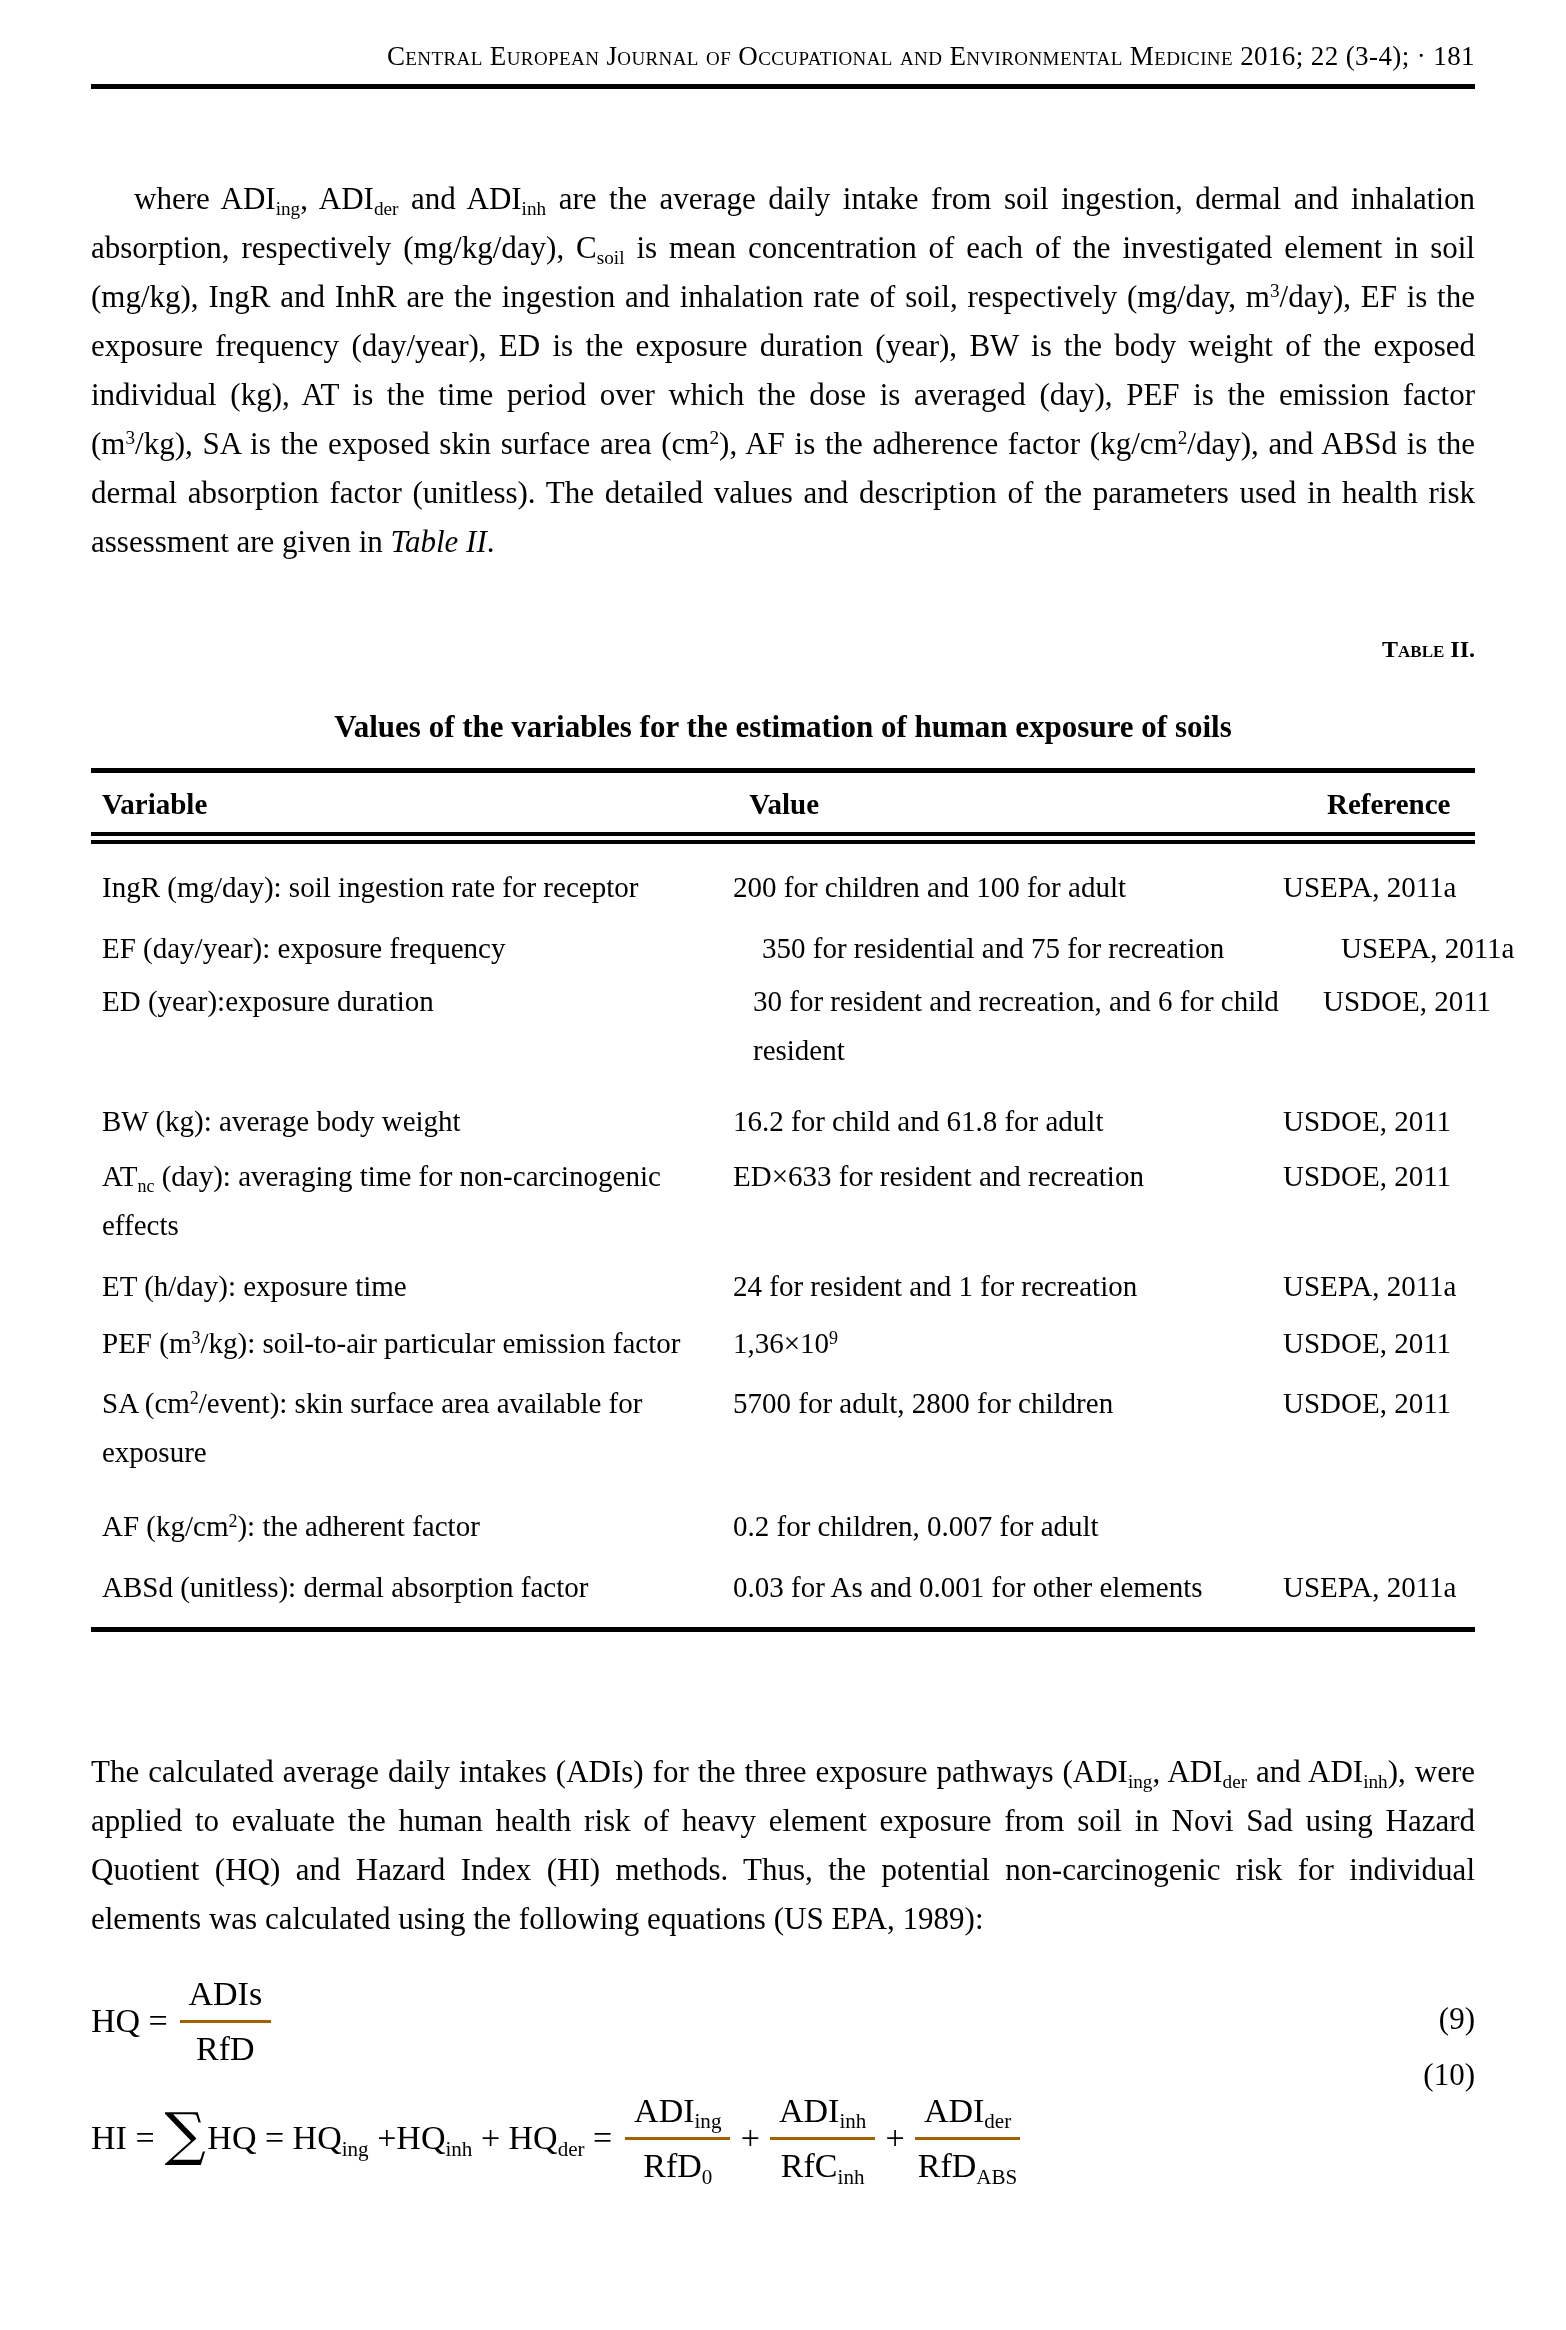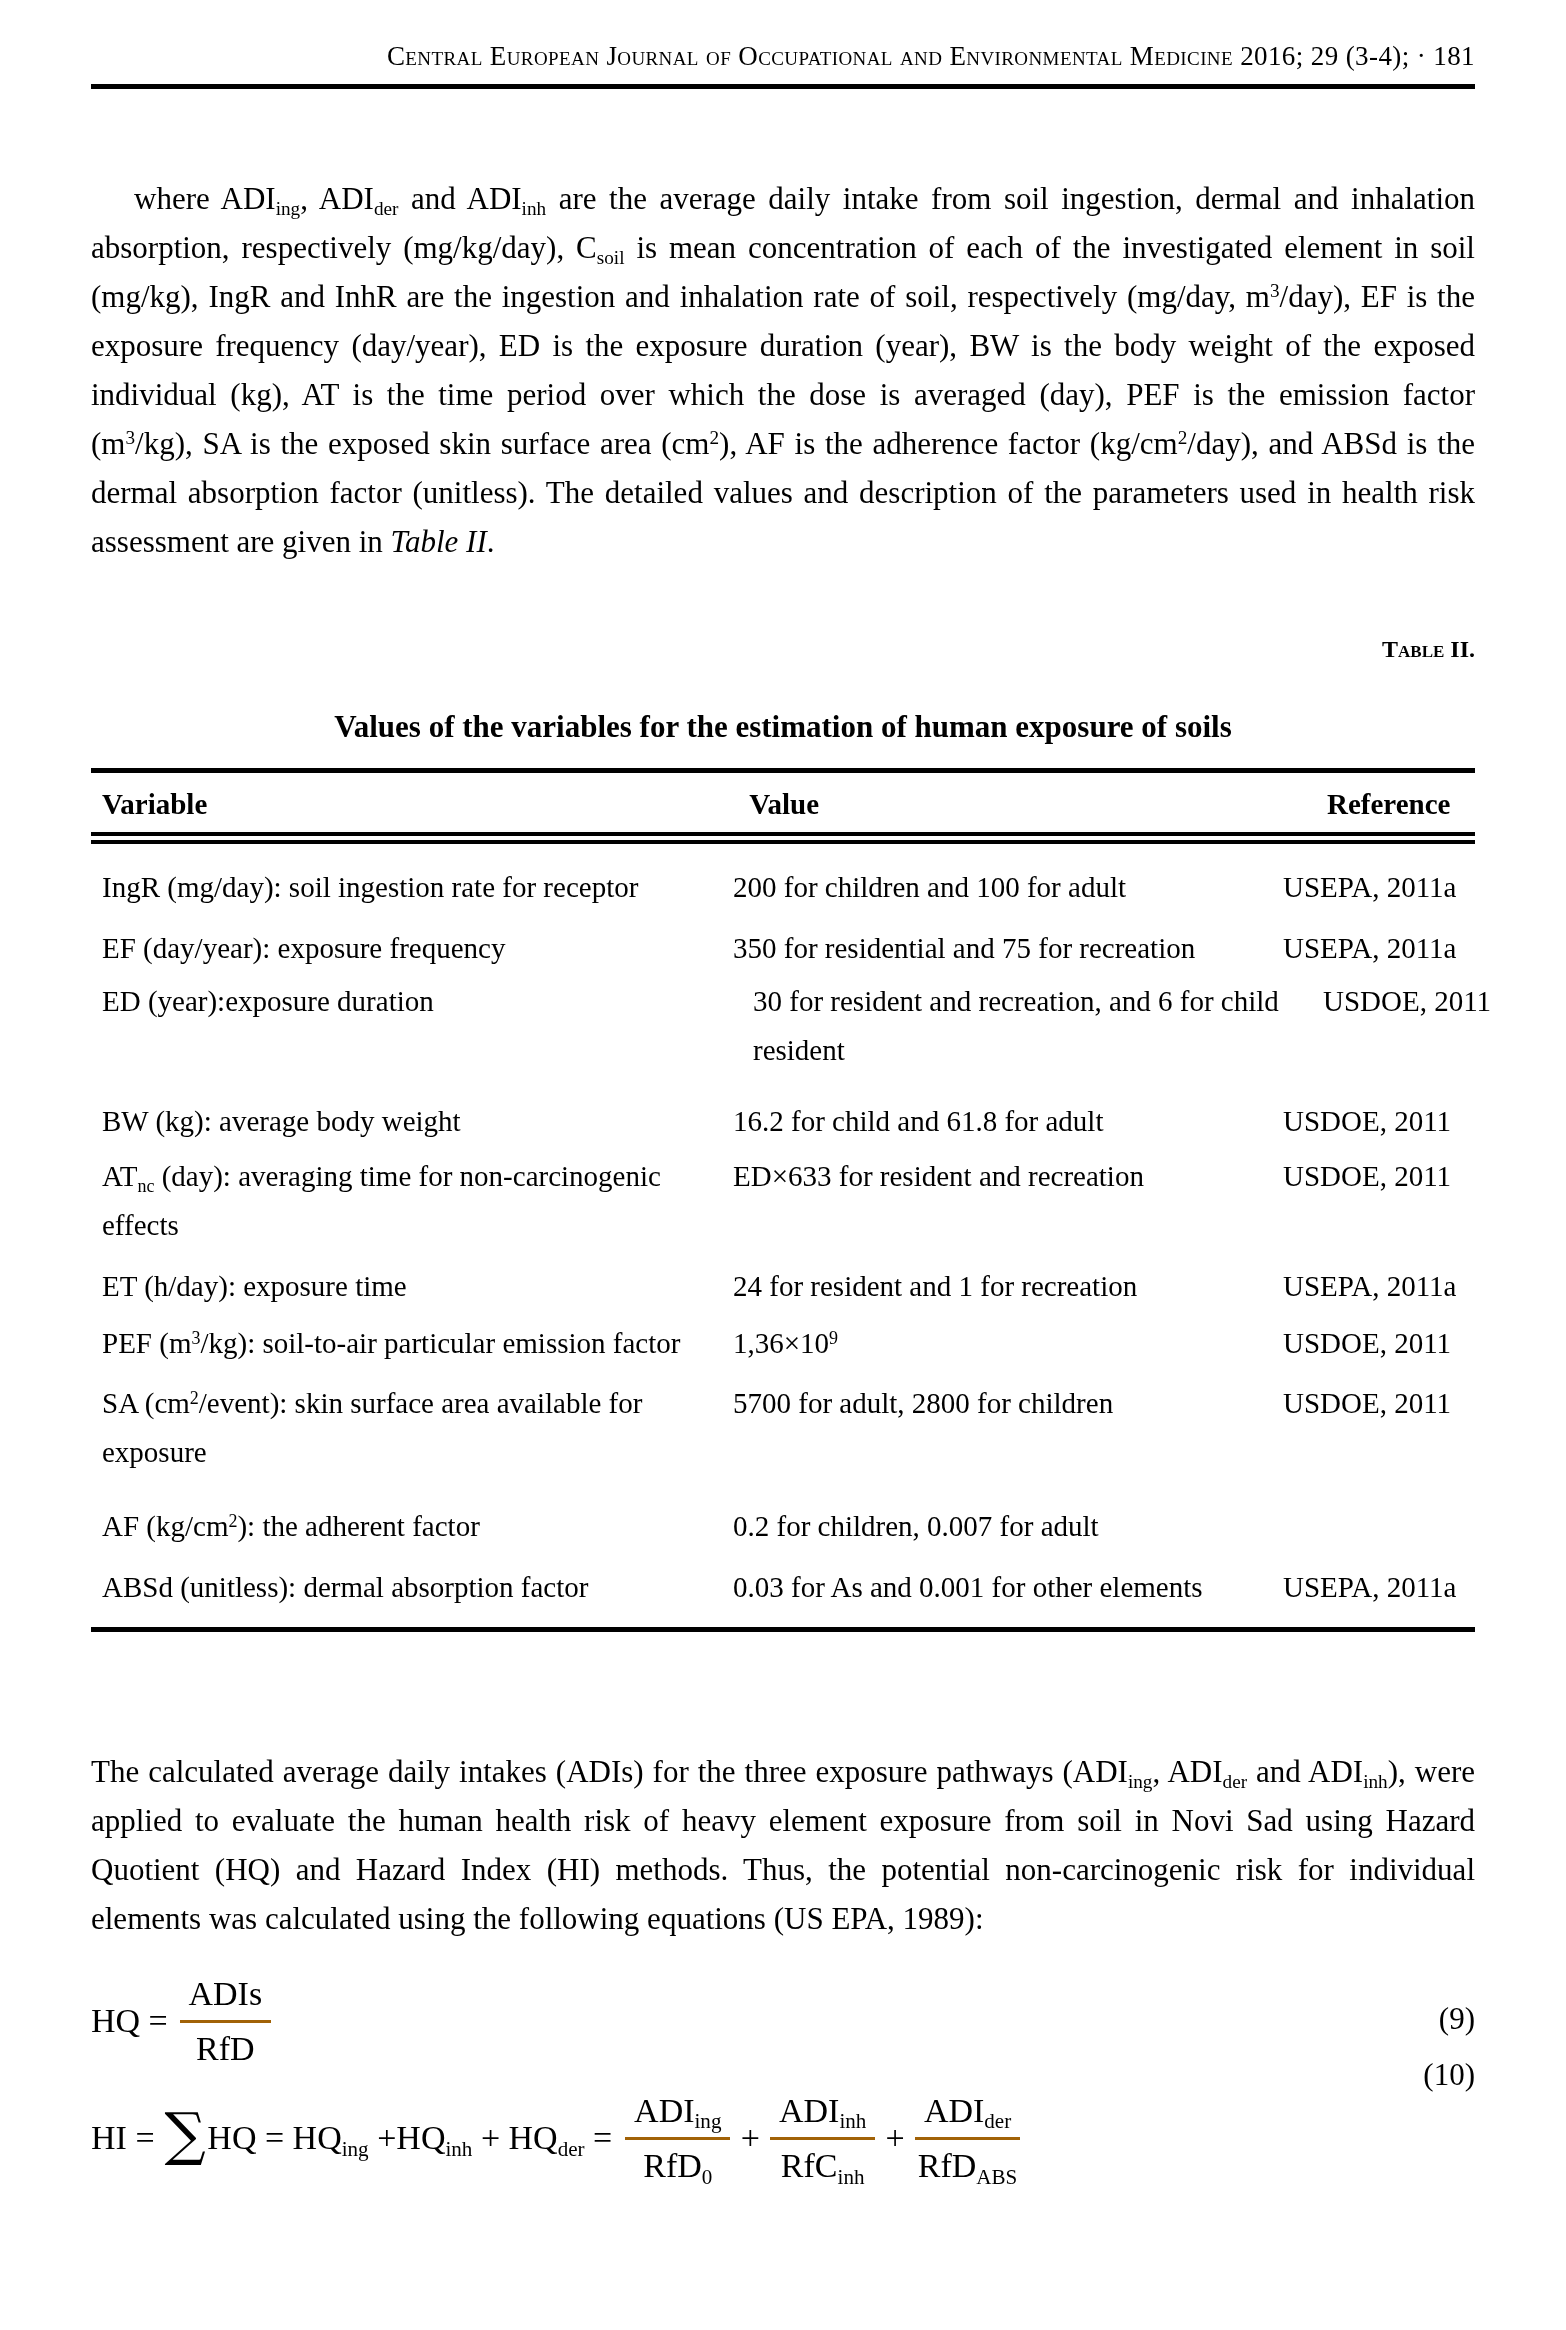--- a/index.html
+++ b/index.html
@@ -41,21 +41,21 @@
   }
   .th1{padding-left:11px;}
   .th2{padding-left:16.2px;}
   .th3{padding-left:44px;}
   .double-rule{height:4.4px;border-top:4.4px solid #000;border-bottom:4.4px solid #000;background:#fff;}
   .tbody{padding:19px 0 14.8px;}
   .trow{
     display:grid;grid-template-columns:642px 550px 192px;
     line-height:49px;margin-bottom:11.8px;
   }
-  .trow:nth-child(2){margin-bottom:4.4px;}
+  .trow:nth-child(2){margin-bottom:4.4px;gap:29px;}
   .trow:nth-child(3){margin-bottom:22px;gap:20px;}
   .trow:nth-child(4){margin-bottom:5.9px;}
   .trow:nth-child(6){margin-bottom:7.4px;}
   .trow:nth-child(8){margin-bottom:25px;}
   .trow:last-child{margin-bottom:0;}
   .c1{padding-left:11px;padding-right:22px;}
   .c2{padding-right:14.8px;}
 
   .sub{font-size:0.62em;position:relative;top:0.33em;line-height:0;}
   .sup{font-size:0.62em;position:relative;top:-0.5em;line-height:0;}
@@ -79,21 +79,21 @@
   .sigma{
     font-size:1.7em;line-height:0;position:relative;top:0.1em;margin:0 1.5px;
     font-family:"DejaVu Serif","DejaVu Sans",serif;
   }
 </style>
 </head>
 <body>
 
 <div class="page">
 
-  <div class="running-header">Central European Journal of Occupational and Environmental Medicine 2016; 29 (3-4); · 181</div>
+  <div class="running-header">Central European Journal of Occupational and Environmental Medicine 2016; 22 (3-4); · 181</div>
   <div class="header-rule"></div>
 
   <p class="para indent" id="para-intro"><span>where ADI</span><span class="sub">ing</span><span>, ADI</span><span class="sub">der</span><span> and ADI</span><span class="sub">inh</span><span> are the average daily intake from soil ingestion, dermal and inhalation absorption, respectively (mg/kg/day), C</span><span class="sub">soil</span><span> is mean concentration of each of the investigated element in soil (mg/kg), IngR and InhR are the ingestion and inhalation rate of soil, respectively (mg/day, m</span><span class="sup">3</span><span>/day), EF is the exposure frequency (day/year), ED is the exposure duration (year), BW is the body weight of the exposed individual (kg), AT is the time period over which the dose is averaged (day), PEF is the emission factor (m</span><span class="sup">3</span><span>/kg), SA is the exposed skin surface area (cm</span><span class="sup">2</span><span>), AF is the adherence factor (kg/cm</span><span class="sup">2</span><span>/day), and ABSd is the dermal absorption factor (unitless). The detailed values and description of the parameters used in health risk assessment are given in </span><span class="it">Table II</span><span>.</span></p>
 
   <div class="table-label">Table II.</div>
   <div class="table-title">Values of the variables for the estimation of human exposure of soils</div>
 
   <div class="datatable">
     <div class="rule"></div>
     <div class="thead">

